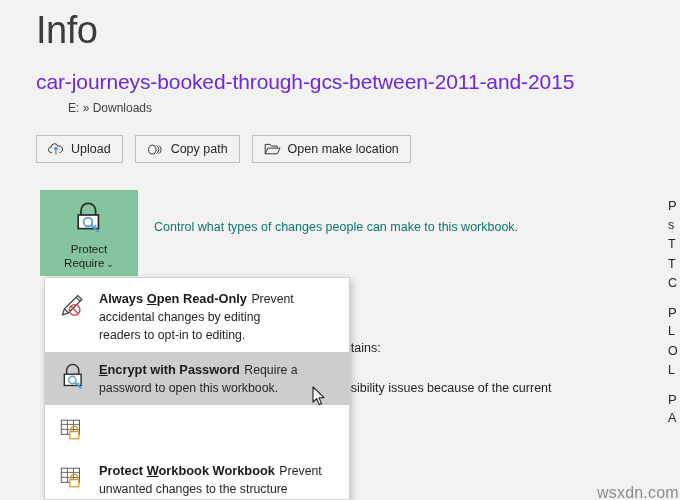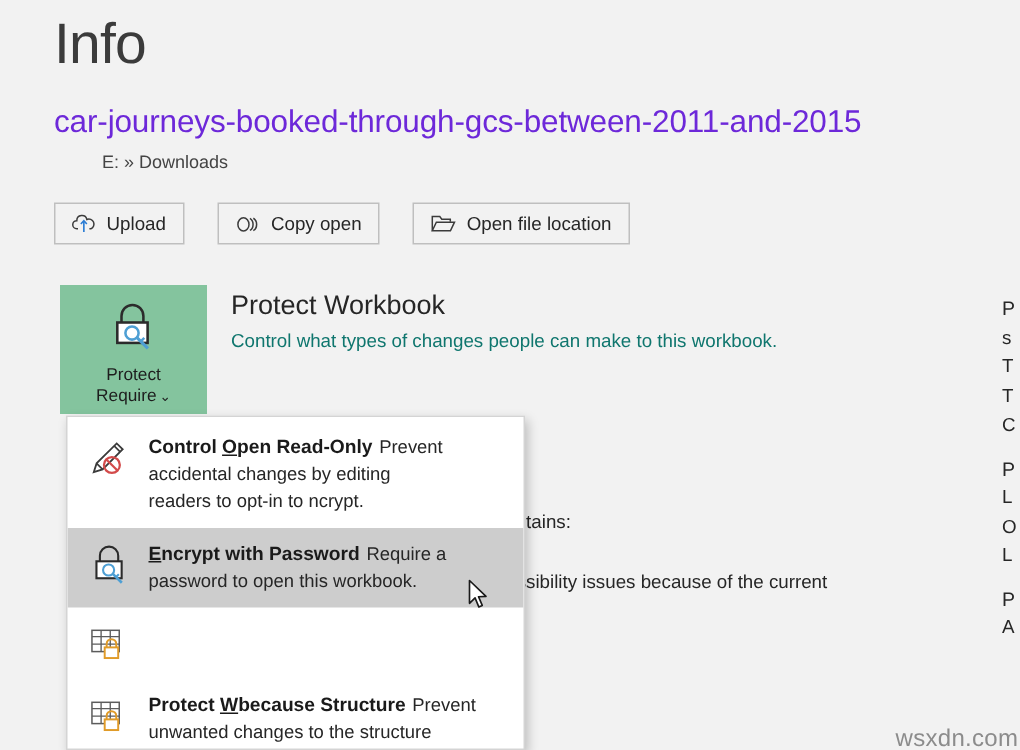--- a/index.html
+++ b/index.html
@@ -45,21 +45,21 @@
     color: #444;
     white-space: nowrap;
     margin-left: 32px;
   }
 
   
   .btn-row {
     position: absolute;
     left: 36px; top: 135px;
     display: flex;
-    gap: 22px;
+    gap: 12px;
   }
   .act-btn {
     height: 28px;
     border: 1px solid #bfbfbf;
     background: #f2f2f2;
     display: flex;
     align-items: center;
     gap: 7px;
     padding: 0 11px;
     font-size: 12.5px;
@@ -212,52 +212,51 @@
 
 
     <div class="act-btn">
       <span>
         <svg width="17" height="13" viewBox="0 0 17 13">
           <ellipse cx="5.3" cy="6.6" rx="3.7" ry="4.4" fill="none" stroke="#3b3b3b" stroke-width="1"></ellipse>
           <path d="M9.6 2.6 A3.9 4.5 0 0 1 9.6 10.6" fill="none" stroke="#3b3b3b" stroke-width="1"></path>
           <path d="M11.9 2.5 A4 4.6 0 0 1 11.9 10.7" fill="none" stroke="#3b3b3b" stroke-width="1"></path>
         </svg>
       </span>
-      <span>Copy open</span>
+      <span>Copy path</span>
     </div>
 
     <div class="act-btn">
       <span>
         <svg width="17" height="14" viewBox="0 0 17 14">
           <path d="M1.2 11.8 V2.4 H6.2 L7.5 4.1 H13.2 V5.9" fill="none" stroke="#3b3b3b" stroke-width="1"></path>
           <path d="M1.2 11.8 L3.9 6.1 H16 L13.3 11.8 Z" fill="none" stroke="#3b3b3b" stroke-width="1"></path>
         </svg>
       </span>
-      <span>Open file location</span>
+      <span>Open make location</span>
     </div>
 
   </div>
 
   <div class="pw-tile">
     <span class="pw-icon">
       <svg width="38" height="36" viewBox="0 0 38 36">
         <path d="M11 16 V11.6 A7.3 7.3 0 0 1 25.6 11.6 V16" fill="none" stroke="#2b2b2b" stroke-width="1.7"></path>
         <rect x="8.2" y="16" width="20.2" height="13.6" fill="#ffffff" stroke="#2b2b2b" stroke-width="1.7"></rect>
         <circle cx="18" cy="23" r="4.4" fill="none" stroke="#4e9fd4" stroke-width="1.7"></circle>
         <path d="M21.3 26.1 L28.6 33.2" fill="none" stroke="#4e9fd4" stroke-width="2.1"></path>
         <path d="M24.4 28.1 L26.2 26.3" fill="none" stroke="#4e9fd4" stroke-width="1.7"></path>
       </svg>
     </span>
     <span class="pw-label">
       <span>Protect</span><br>
       <span>Require</span><span class="pw-chevron">⌄</span>
     </span>
   </div>
 
-  <div class="pw-head">Protect Workbook</div>
   <div class="pw-desc">Control what types of changes people can make to this workbook.</div>
 
   <div class="frag f1">hat it contains:</div>
   <div class="frag f2">ute path</div>
   <div class="frag f3">for accessibility issues because of the current</div>
 
   <div class="right-rail">
     <div class="rr-head">P</div>
     <div>s</div>
     <div>T</div>
@@ -279,24 +278,24 @@
       <span class="mi-icon">
         <svg width="30" height="30" viewBox="0 0 30 30">
           <path d="M4.5 24.8 L6.4 18.9 L19.8 5.6 L23.8 9.5 L10.4 22.9 Z" fill="#ffffff" stroke="#3b3b3b" stroke-width="1.2"></path>
           <path d="M6.4 18.9 L10.4 22.9" fill="none" stroke="#3b3b3b" stroke-width="1.1"></path>
           <path d="M18.1 7.3 L22.1 11.2" fill="none" stroke="#3b3b3b" stroke-width="1.1"></path>
           <circle cx="16.6" cy="20" r="5.3" fill="none" stroke="#d34b4b" stroke-width="1.5"></circle>
           <path d="M12.9 16.3 L20.3 23.7" fill="none" stroke="#d34b4b" stroke-width="1.5"></path>
         </svg>
       </span>
       <span class="mi-text">
-        <span class="mi-title"><span>Control </span><u>O</u><span>pen Read-Only</span></span>
+        <span class="mi-title"><span>Always </span><u>O</u><span>pen Read-Only</span></span>
         <span class="mi-sub">
           <span>Prevent accidental changes by editing</span><br>
-          <span>readers to opt-in to ncrypt.</span>
+          <span>readers to opt-in to editing.</span>
         </span>
       </span>
     </div>
 
     <div class="menu-item selected">
       <span class="mi-icon">
         <svg width="30" height="30" viewBox="0 0 30 30">
           <path d="M8.6 13.2 V9.5 A6.1 6.1 0 0 1 20.8 9.5 V13.2" fill="none" stroke="#2b2b2b" stroke-width="1.4"></path>
           <rect x="6.3" y="13.2" width="16.8" height="11.3" fill="#ffffff" stroke="#2b2b2b" stroke-width="1.4"></rect>
           <circle cx="14.4" cy="19" r="3.7" fill="none" stroke="#4e9fd4" stroke-width="1.4"></circle>
@@ -326,21 +325,21 @@
     <div class="menu-item">
       <span class="mi-icon">
         <svg width="30" height="30" viewBox="0 0 30 30">
           <rect x="3.3" y="6.2" width="18.2" height="14.2" fill="#ffffff" stroke="#5c5c5c" stroke-width="1"></rect>
           <path d="M3.3 10.4 H21.5 M3.3 15.4 H21.5 M9.4 6.2 V20.4 M15.5 6.2 V20.4" fill="none" stroke="#5c5c5c" stroke-width="0.9"></path>
           <path d="M13.1 17.6 V15.3 A3.2 3.2 0 0 1 19.5 15.3 V17.6" fill="none" stroke="#e09b28" stroke-width="1.3"></path>
           <rect x="11.8" y="17.6" width="9" height="7.1" fill="#ffffff" stroke="#e09b28" stroke-width="1.3"></rect>
         </svg>
       </span>
       <span class="mi-text">
-        <span class="mi-title"><span>Protect </span><u>W</u><span>because Structure</span></span>
+        <span class="mi-title"><span>Protect </span><u>W</u><span>orkbook Workbook</span></span>
         <span class="mi-sub">
           <span>Prevent unwanted changes to the structure</span>
         </span>
       </span>
     </div>
 
   </div>
 
   <span class="cursor">
     <svg width="15" height="21" viewBox="0 0 15 21">

